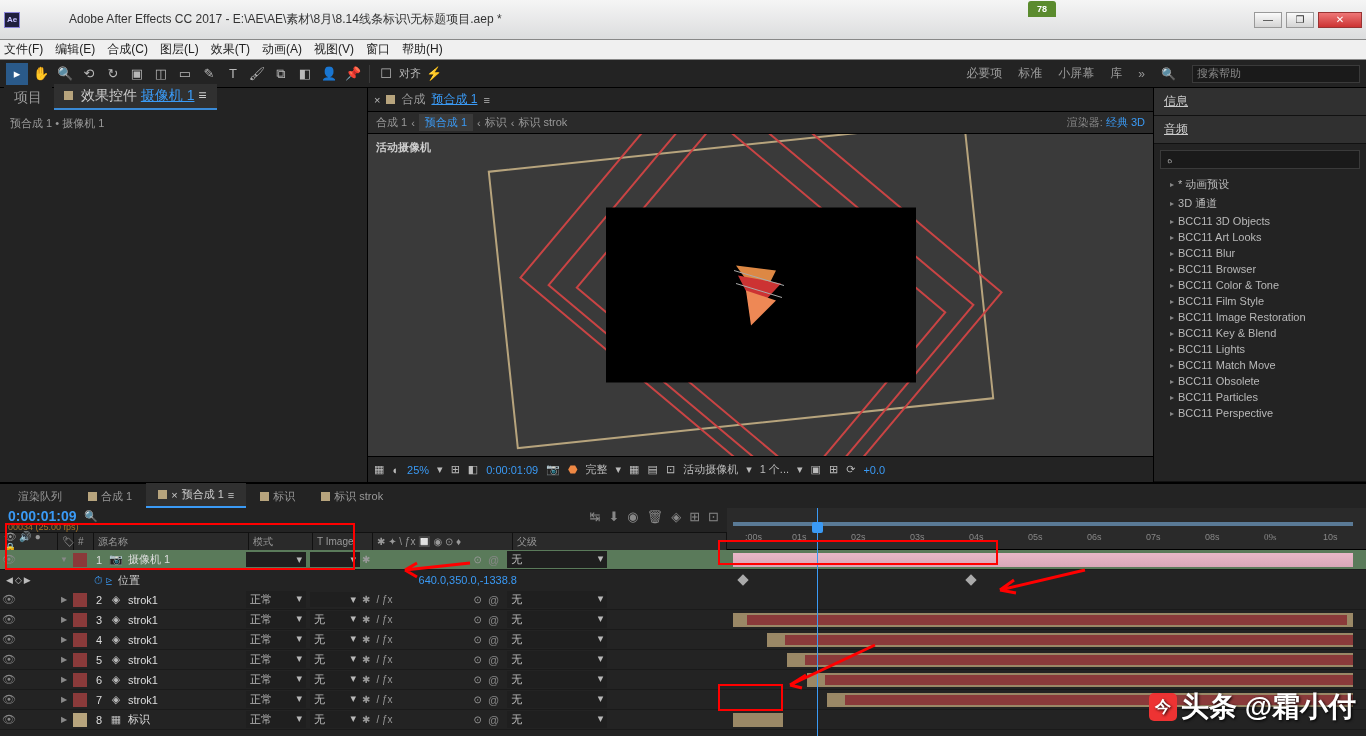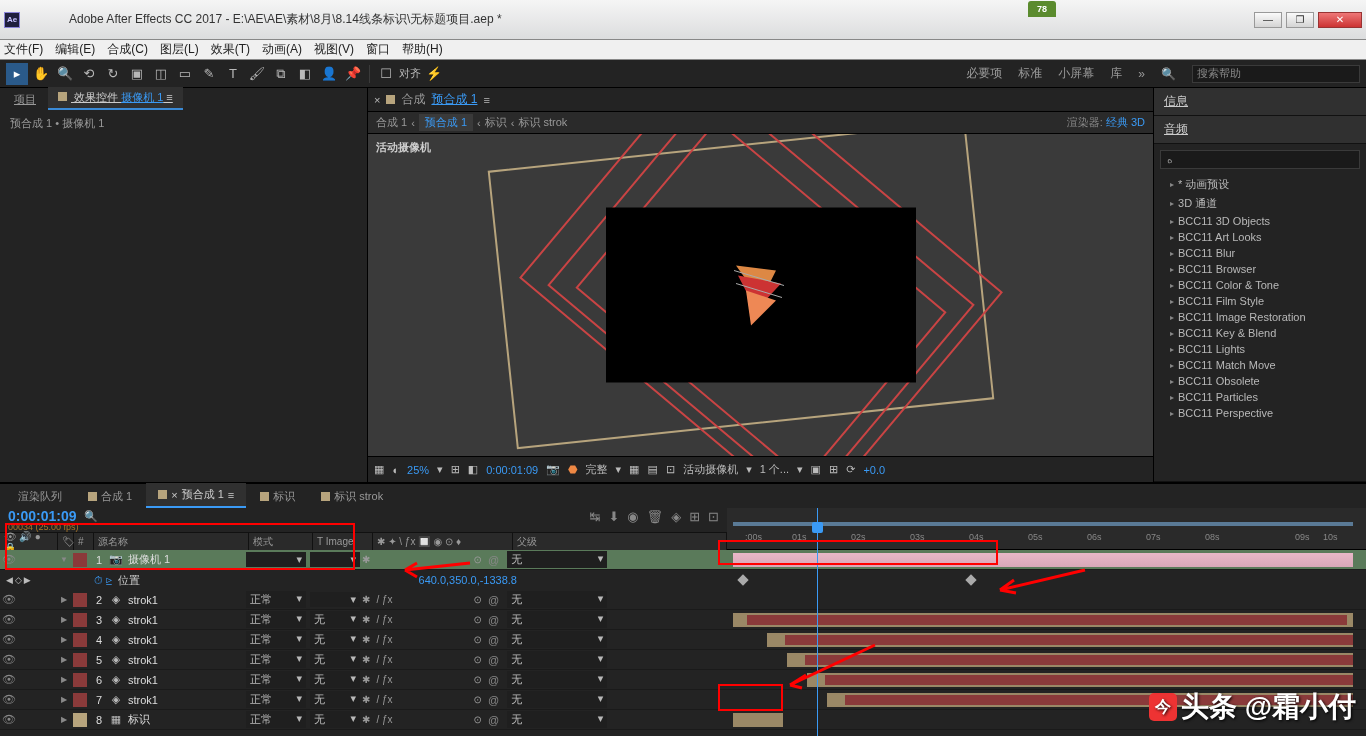--- a/index.html
+++ b/index.html
@@ -15,21 +15,21 @@
 .menu-bar span { cursor: default; }
 .toolbar { height: 28px; background: #232323; border-bottom: 1px solid #000; display: flex; align-items: center; padding: 0 6px; gap: 2px; }
 .toolbar .tool { width: 22px; height: 22px; display: flex; align-items: center; justify-content: center; color: #b8b8b8; font-size: 13px; }
 .toolbar .tool.active { background: #2a5a8a; color: #fff; }
 .toolbar .sep { width: 1px; height: 18px; background: #3a3a3a; margin: 0 3px; }
 .toolbar .right { margin-left: auto; display: flex; gap: 16px; font-size: 12px; color: #999; align-items: center; }
 .toolbar .search { background: #1a1a1a; border: 1px solid #3a3a3a; width: 168px; height: 18px; padding: 0 4px; color: #888; font-size: 11px; display: flex; align-items: center; }
 .main { display: flex; height: 394px; }
 .left-panel { width: 368px; background: #232323; border-right: 1px solid #000; }
 .panel-tabs { height: 22px; background: #232323; display: flex; align-items: flex-end; padding: 0 4px; gap: 2px; }
-.panel-tab { padding: 3px 10px; background: #232323; color: #999; font-size: 11px; text-decoration: underline; }
+.panel-tab { padding: 3px 10px; background: #232323; color: #999; font-size: 14px; }
 .panel-tab.active { background: #303030; color: #ccc; border-bottom: 2px solid #3a8ad6; }
 .panel-body { padding: 6px 10px; font-size: 11px; color: #999; }
 .center-panel { flex: 1; background: #1a1a1a; display: flex; flex-direction: column; position: relative; }
 .comp-tabs { height: 24px; background: #232323; display: flex; align-items: center; padding: 0 6px; gap: 6px; border-bottom: 1px solid #000; }
 .comp-tabs .label { color: #999; font-size: 12px; }
 .comp-tabs .cname { color: #3a9af5; font-size: 12px; text-decoration: underline; }
 .breadcrumb { height: 22px; background: #2a2a2a; display: flex; align-items: center; padding: 0 8px; gap: 4px; font-size: 11px; color: #999; border-bottom: 1px solid #000; }
 .breadcrumb .bc-active { background: #3a3a3a; padding: 1px 6px; color: #3a9af5; }
 .breadcrumb .renderer { margin-left: auto; color: #888; }
 .breadcrumb .renderer .val { color: #3a9af5; }
@@ -325,21 +325,21 @@
         <div class="playhead" style="left:90px;height:260px"></div>
       <div class="ruler-mark" style="left: 18px; text-decoration: underline;">:00s</div>
           <div class="ruler-mark" style="left: 65px;">01s</div>
           <div class="ruler-mark" style="left: 124px;">02s</div>
           <div class="ruler-mark" style="left: 183px;">03s</div>
           <div class="ruler-mark" style="left: 242px;">04s</div>
           <div class="ruler-mark" style="left: 301px;">05s</div>
           <div class="ruler-mark" style="left: 360px;">06s</div>
           <div class="ruler-mark" style="left: 419px;">07s</div>
           <div class="ruler-mark" style="left: 478px;">08s</div>
-          <div class="ruler-mark" style="left: 568px;">09s</div>
+          <div class="ruler-mark" style="left: 537px; font-family: Liberation Serif, serif;">09s</div>
           <div class="ruler-mark" style="left: 596px;">10s</div>
         </div>
     </div>
   </div>
   <div class="tl-rows" id="tl-rows">
       <div class="tl-row selected">
         <div class="left-cols">
     <div class="eye">👁</div>
     <div style="width:40px"></div>
     <div class="twirl">▼</div>

